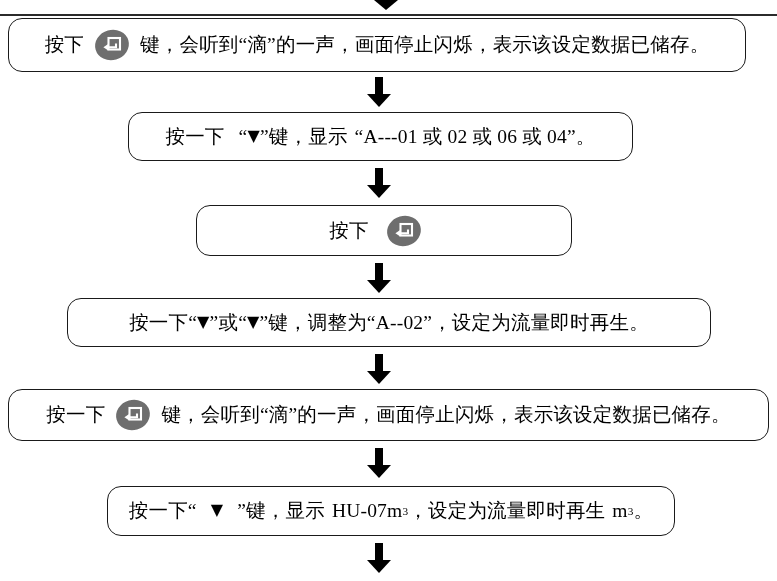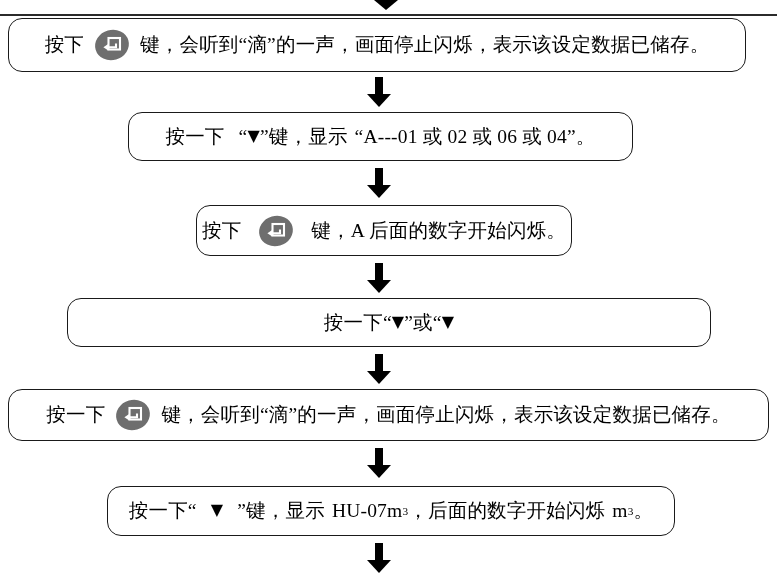--- a/index.html
+++ b/index.html
@@ -192,35 +192,35 @@
         <span class="disc"></span>
         <span class="glyph">
           <svg width="20" height="18" viewBox="0 0 20 18">
             <rect x="6.5" y="2" width="11.5" height="11.5" fill="none" stroke="#ffffff" stroke-width="2.1"></rect>
             <path d="M14 7.6 L14 11.3 L4.6 11.3" fill="none" stroke="#ffffff" stroke-width="2.1"></path>
             <path d="M6.2 8.1 L1.4 11.3 L6.2 14.5 Z" fill="#ffffff"></path>
           </svg>
         </span>
       </span>
       <span class="gap-md"></span>
-      <span class="seg">键，A 后面的数字开始闪烁。</span>
     </div>
   </div>
 
   <div class="arrow" style="left:367px; top:263px; height:30px;">
     <div class="shaft" style="height:18px;"></div>
     <div class="head" style="top:17px;"></div>
   </div>
 
   <div class="flow-box" style="left:67px; top:298px; width:644px; height:49px;">
     <div class="flow-text">
       <span class="seg">按一下“</span>
       <span class="seg tri">▼</span>
       <span class="seg">”或“</span>
       <span class="seg tri">▼</span>
+      <span class="seg">”键，调整为“A--02”，设定为流量即时再生。</span>
     </div>
   </div>
 
   <div class="arrow" style="left:367px; top:354px; height:30px;">
     <div class="shaft" style="height:18px;"></div>
     <div class="head" style="top:17px;"></div>
   </div>
 
   <div class="flow-box" style="left:8px; top:389px; width:761px; height:52px;">
     <div class="flow-text">
@@ -249,21 +249,21 @@
   <div class="flow-box" style="left:107px; top:486px; width:568px; height:50px;">
     <div class="flow-text">
       <span class="seg">按一下“</span>
       <span class="gap-md"></span>
       <span class="seg tri">▼</span>
       <span class="gap-md"></span>
       <span class="seg">”键，显示</span>
       <span class="gap-sm"></span>
       <span class="seg lat">HU-07m</span>
         <sup class="lat">3</sup>
-      <span class="seg">，后面的数字开始闪烁</span>
+      <span class="seg">，设定为流量即时再生</span>
       <span class="gap-sm"></span>
       <span class="seg lat">m</span>
         <sup class="lat">3</sup>
       <span class="seg">。</span>
     </div>
   </div>
 
   <div class="arrow" style="left:367px; top:543px; height:38px;">
     <div class="shaft" style="height:18px;"></div>
     <div class="head" style="top:17px;"></div>

